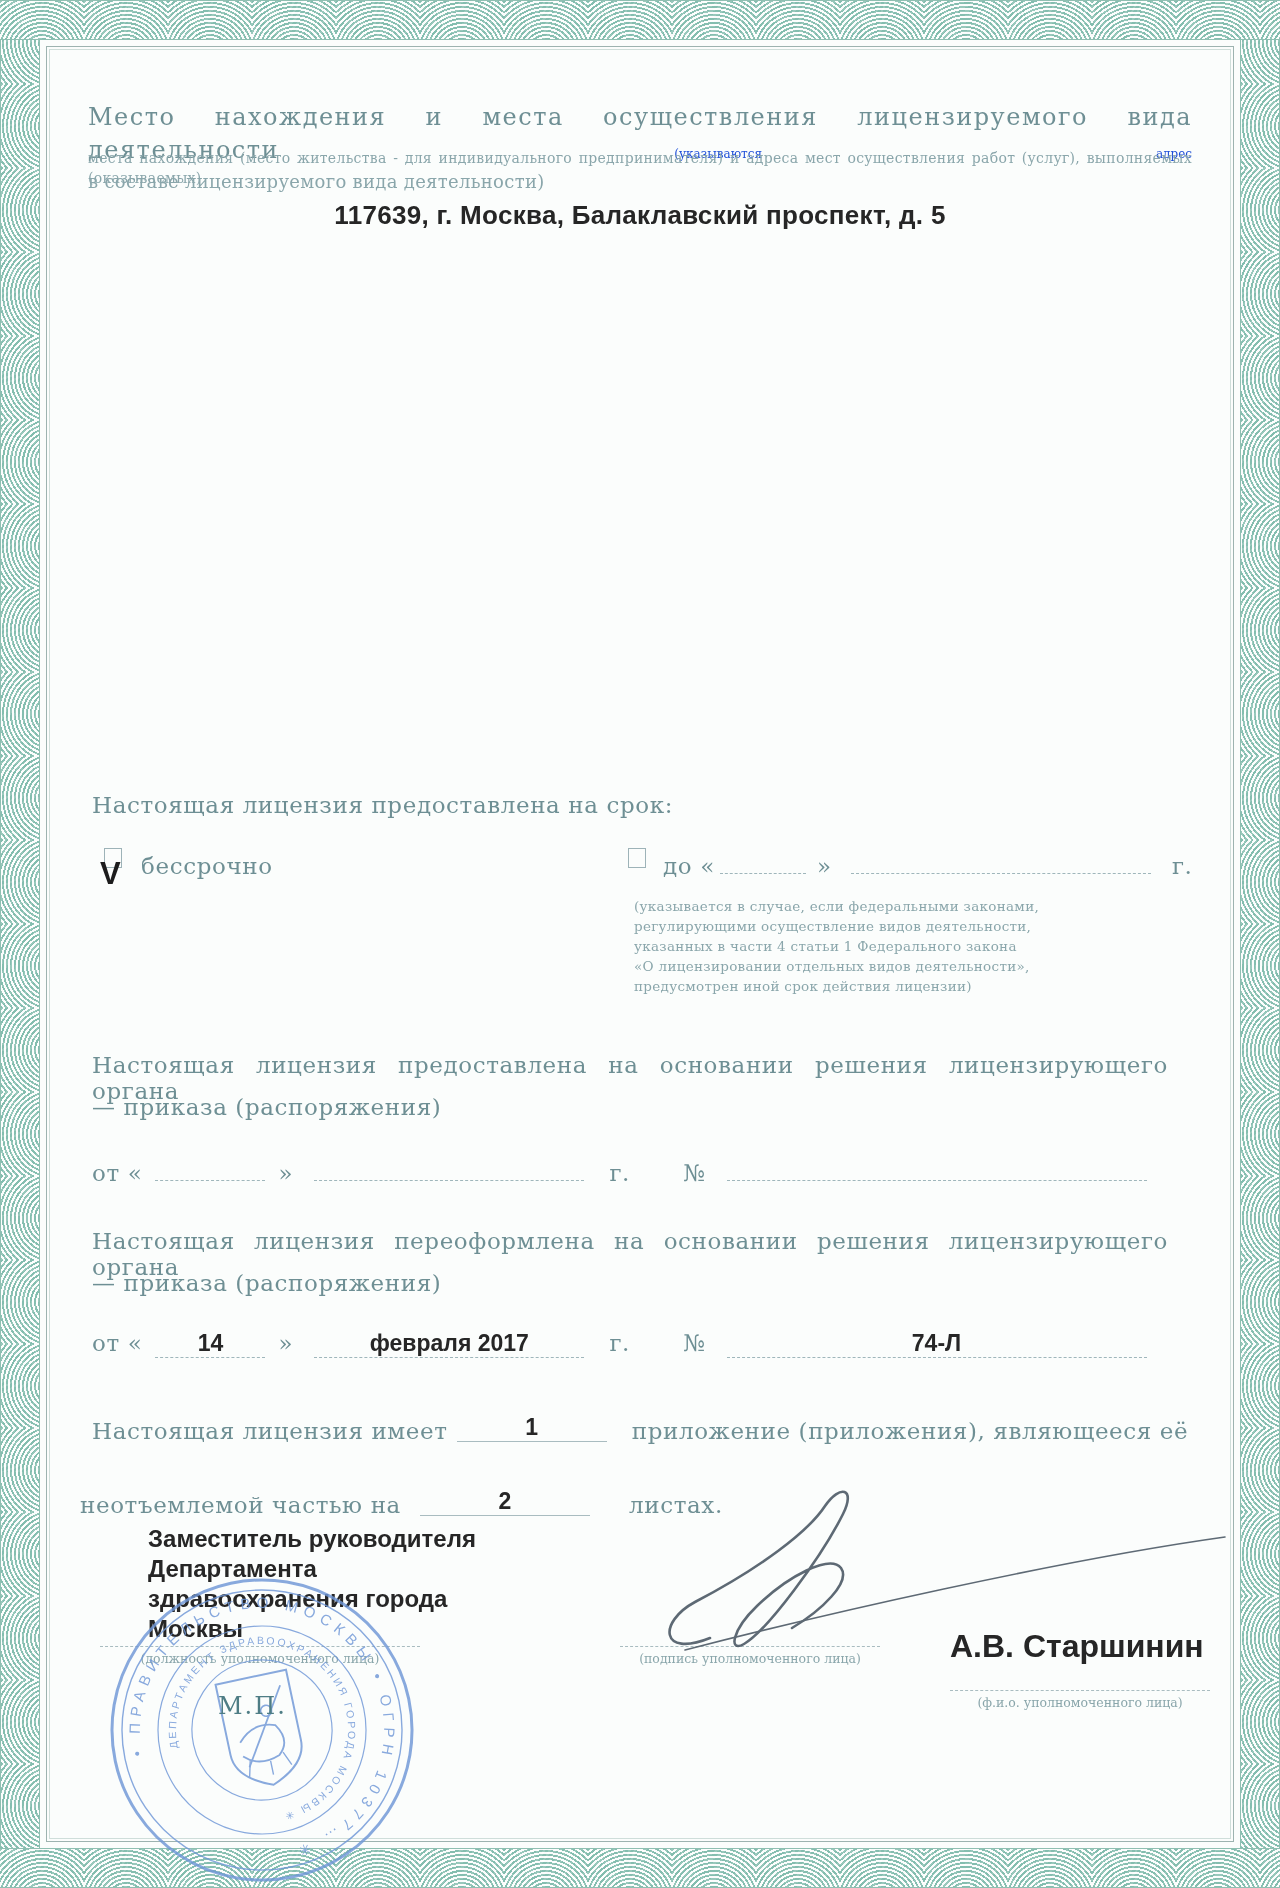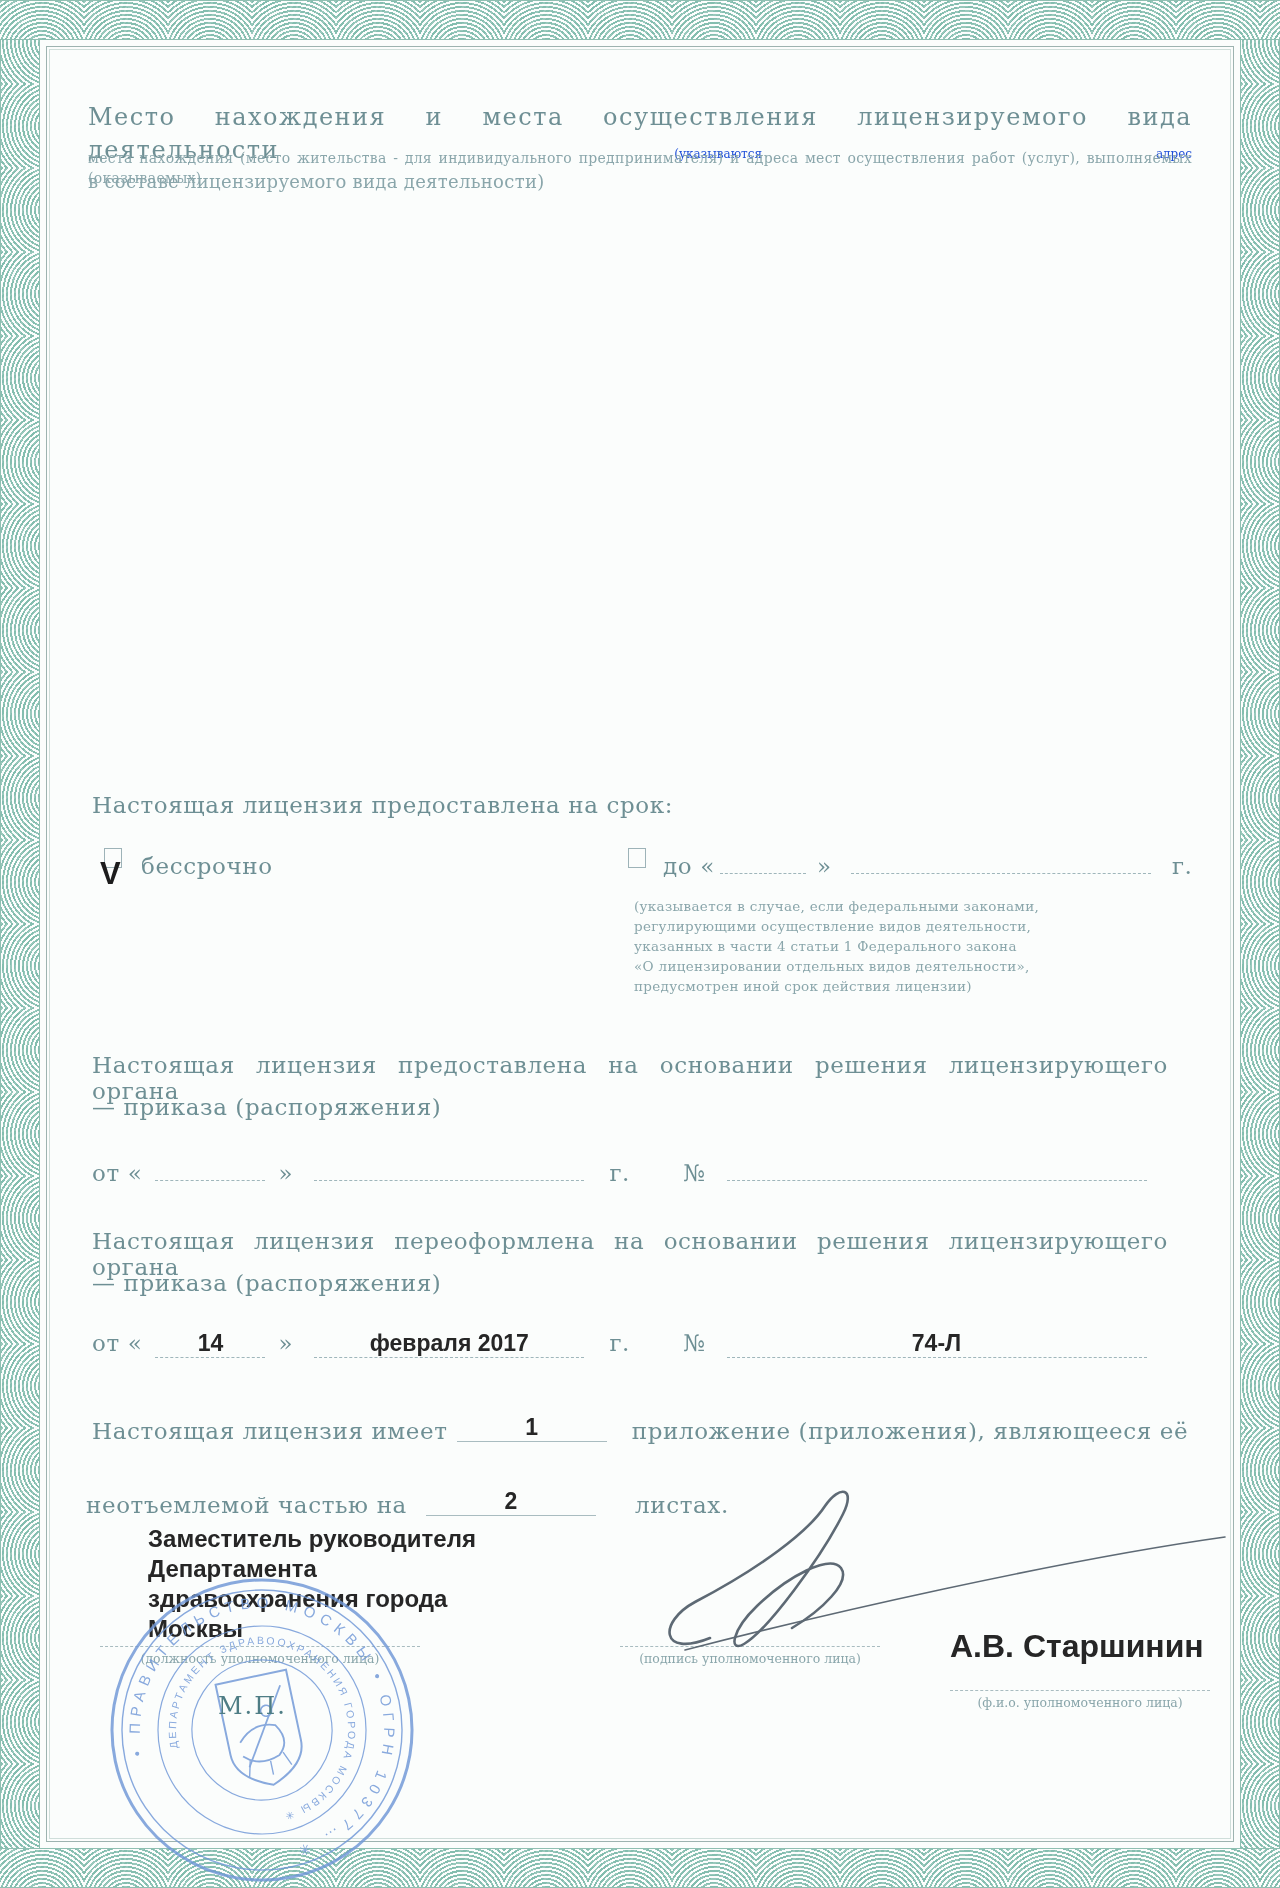--- a/index.html
+++ b/index.html
@@ -52,20 +52,21 @@
   <div class="gb gb-bottom"></div>
   <div class="inner-frame"></div>
 
   <div class="abs just" style="left:88px;top:102px;width:1104px;line-height:30px;">
     <span class="serif" style="font-size:24px;letter-spacing:1.5px;">Место нахождения и места осуществления лицензируемого вида деятельности</span>
     <span class="serif" style="font-size:12px;color:#1d4ed8;">(указываются адрес</span>
   </div>
   <div class="abs just smallprint" style="left:88px;top:148px;width:1104px;font-size:14px;">места нахождения (место жительства - для индивидуального предпринимателя) и адреса мест осуществления работ (услуг), выполняемых (оказываемых)</div>
   <div class="abs smallprint" style="left:88px;top:172px;width:1104px;font-size:18px;text-align:left;">в составе лицензируемого вида деятельности)</div>
 
+  <div class="abs boldfill" style="left:90px;top:200px;width:1100px;text-align:center;font-size:26px;letter-spacing:.3px;">117639, г. Москва, Балаклавский проспект, д. 5</div>
 
   <div class="abs serif big" style="left:92px;top:792px;">Настоящая лицензия предоставлена на срок:</div>
 
   <div class="row" style="left:104px;top:848px;">
     <span class="checkbox" style="vertical-align:6px;"></span>
     <span class="serif big" style="margin-left:14px;">бессрочно</span>
   </div>
   <div class="abs vmark" style="left:100px;top:856px;">V</div>
 
   <div class="row" style="left:628px;top:848px;">
@@ -109,21 +110,21 @@
     <span class="serif big" style="margin-left:20px;">г.</span>
     <span class="serif big" style="margin-left:48px;">№</span>
     <span class="field boldfill" style="width:420px;margin-left:16px;font-size:23px;">74-Л</span>
   </div>
 
   <div class="row" style="left:92px;top:1418px;">
     <span class="serif big">Настоящая лицензия имеет</span>
     <span class="field solid boldfill" style="width:150px;margin-left:4px;font-size:23px;position:relative;top:-4px;">1</span>
     <span class="serif big" style="margin-left:20px;">приложение (приложения), являющееся её</span>
   </div>
-  <div class="row" style="left:86px;top:1492px;">
+  <div class="row" style="left:80px;top:1492px;">
     <span class="serif big">неотъемлемой частью на</span>
     <span class="field solid boldfill" style="width:170px;margin-left:14px;font-size:23px;position:relative;top:-4px;">2</span>
     <span class="serif big" style="margin-left:34px;">листах.</span>
   </div>
 
   <div class="abs boldfill" style="left:148px;top:1524px;font-size:24px;line-height:30px;">
     <div>Заместитель руководителя</div>
     <div>Департамента</div>
     <div>здравоохранения города</div>
     <div>Москвы</div>

